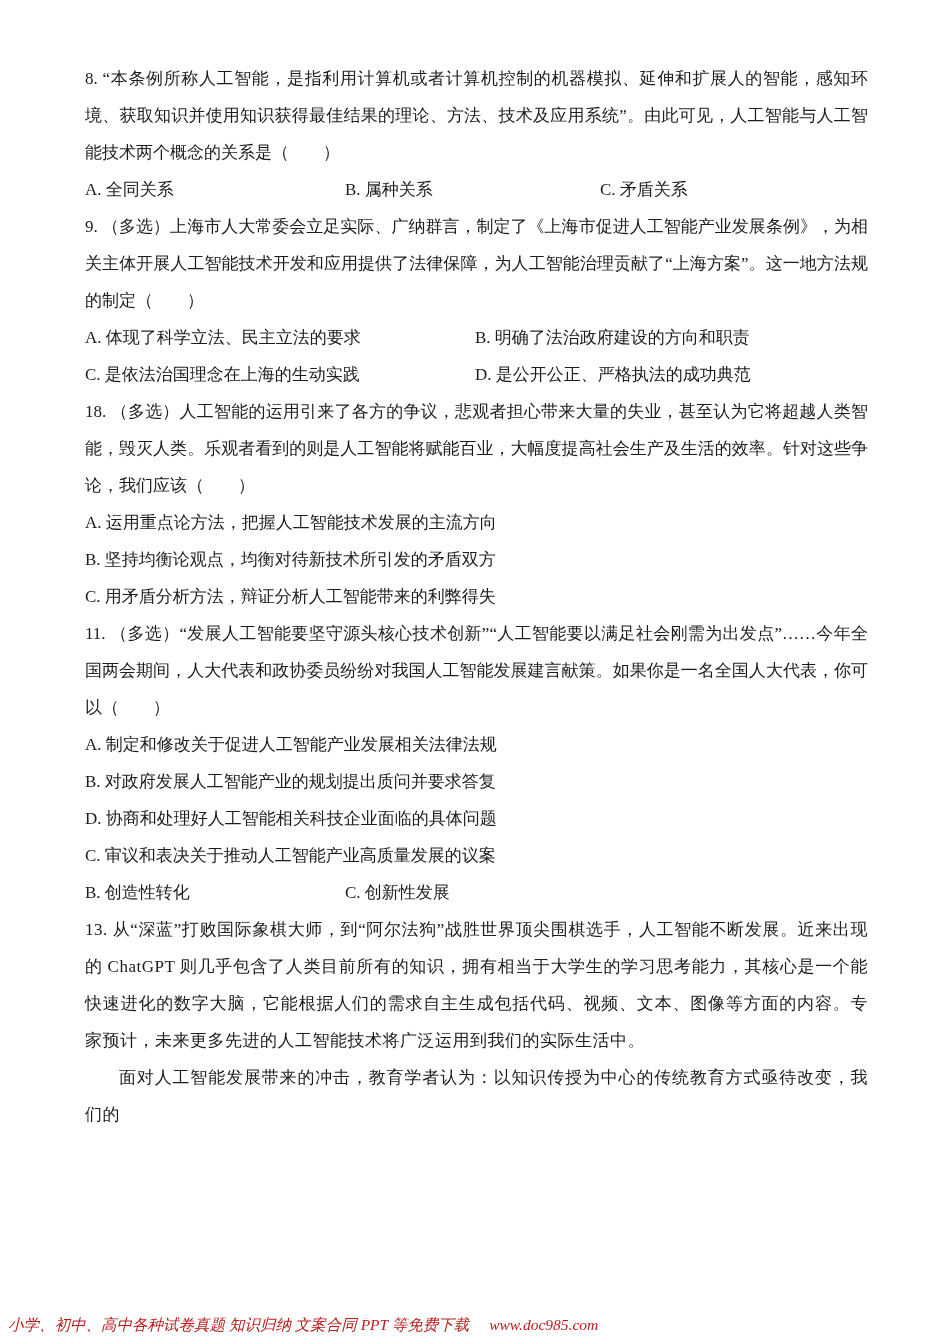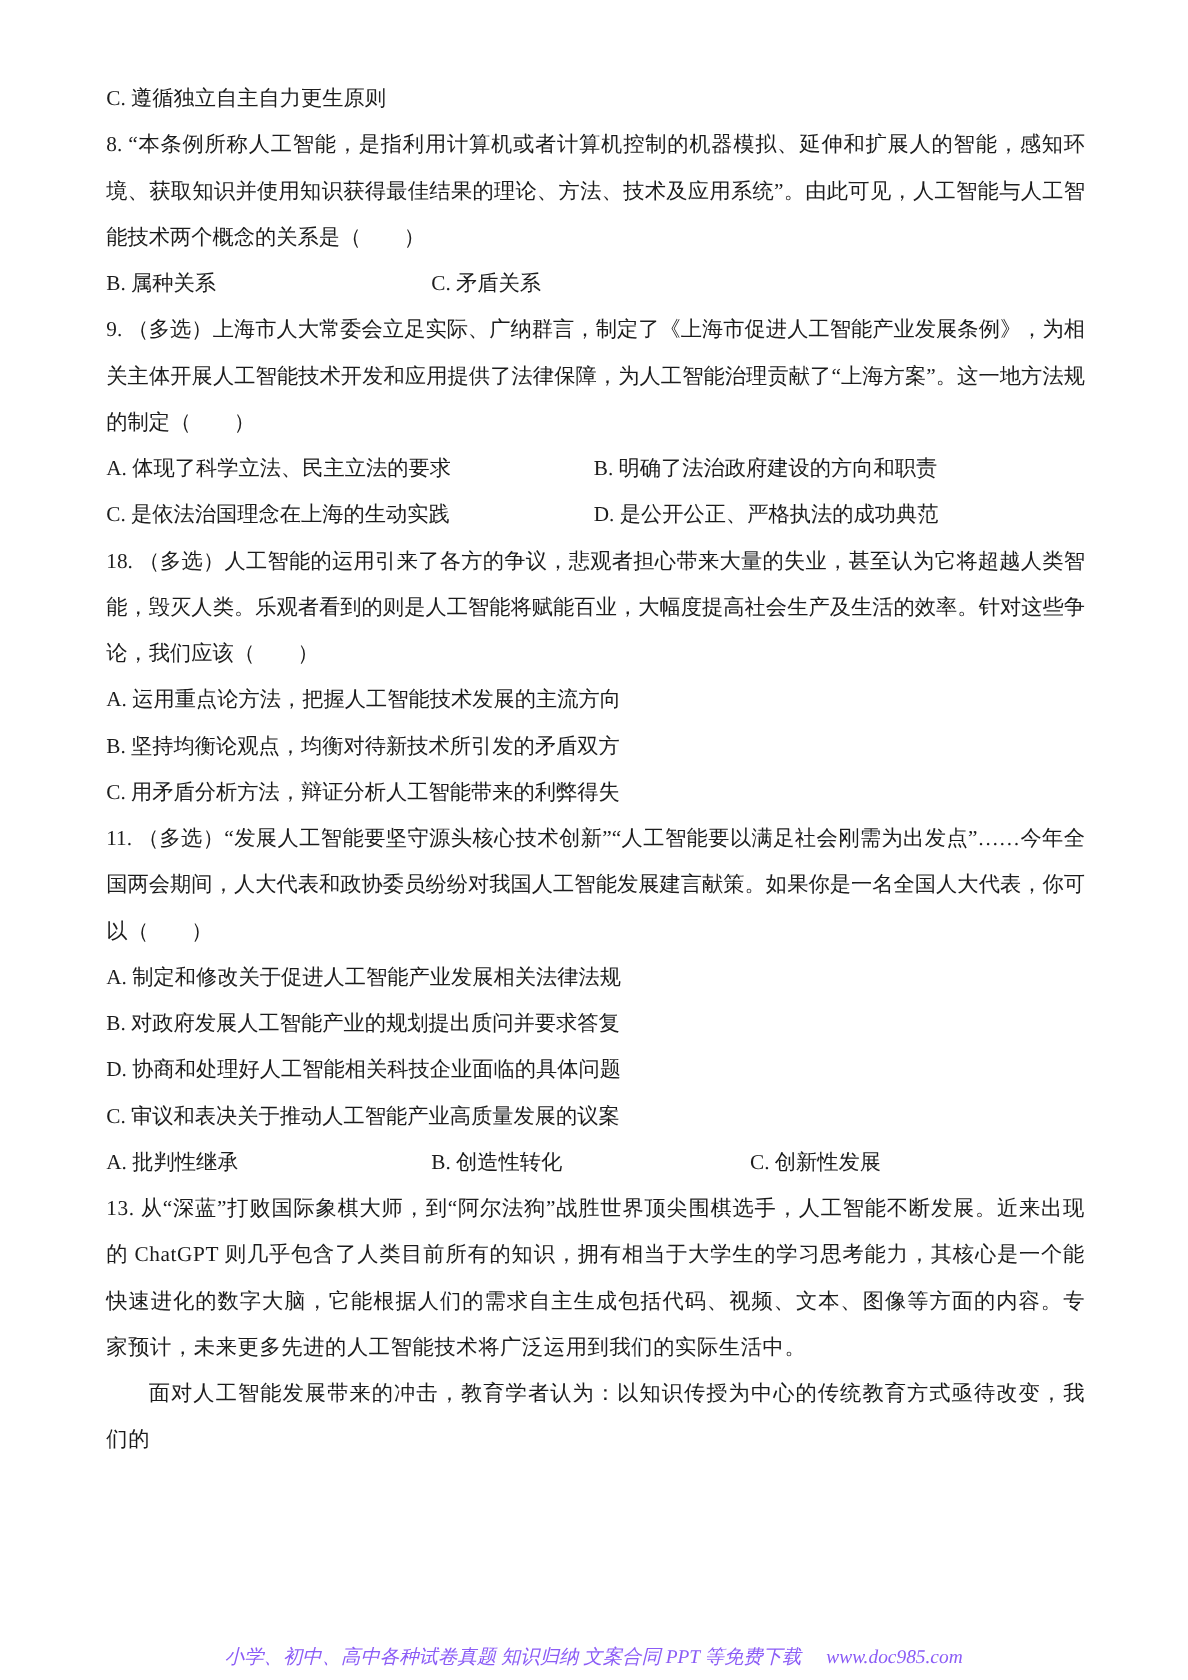--- a/index.html
+++ b/index.html
@@ -38,37 +38,36 @@
   .optline { display: block; }
   .kai {
     letter-spacing: 0.5px;
   }
   .indent { text-indent: 2em; }
   .footer {
     position: absolute;
     left: 0;
     right: 0;
     bottom: 8px;
-    text-align: center;
     font-size: 15.5px;
     font-style: italic;
-    color: #8b5cf6;
+    color: #b91c1c;
   }
   .footer span { margin: 0 8px; }
 </style>
 </head>
 <body>
 
 <div class="page">
   <div class="content">
 
-    <p class="line">C. 遵循独立自主自力更生原则</p>
 
     <p class="stem">8. “本条例所称人工智能，是指利用计算机或者计算机控制的机器模拟、延伸和扩展人的智能，感知环境、获取知识并使用知识获得最佳结果的理论、方法、技术及应用系统”。由此可见，人工智能与人工智能技术两个概念的关系是（　　）</p>
     <div class="opts3">
+      <span class="opt">A. 全同关系</span>
       <span class="opt">B. 属种关系</span>
       <span class="opt">C. 矛盾关系</span>
     </div>
 
     <p class="stem">9. （多选）上海市人大常委会立足实际、广纳群言，制定了《上海市促进人工智能产业发展条例》，为相关主体开展人工智能技术开发和应用提供了法律保障，为人工智能治理贡献了“上海方案”。这一地方法规的制定（　　）</p>
     <div class="opts2">
       <span class="opt">A. 体现了科学立法、民主立法的要求</span>
       <span class="opt">B. 明确了法治政府建设的方向和职责</span>
       <span class="opt">C. 是依法治国理念在上海的生动实践</span>
       <span class="opt">D. 是公开公正、严格执法的成功典范</span>
@@ -83,21 +82,20 @@
 
     <p class="stem">11. （多选）“发展人工智能要坚守源头核心技术创新”“人工智能要以满足社会刚需为出发点”……今年全国两会期间，人大代表和政协委员纷纷对我国人工智能发展建言献策。如果你是一名全国人大代表，你可以（　　）</p>
     <div>
       <span class="opt optline">A. 制定和修改关于促进人工智能产业发展相关法律法规</span>
       <span class="opt optline">B. 对政府发展人工智能产业的规划提出质问并要求答复</span>
       <span class="opt optline">D. 协商和处理好人工智能相关科技企业面临的具体问题</span>
       <span class="opt optline">C. 审议和表决关于推动人工智能产业高质量发展的议案</span>
     </div>
 
     <div class="opts3">
-      <span class="opt">A. 批判性继承</span>
       <span class="opt">B. 创造性转化</span>
       <span class="opt">C. 创新性发展</span>
     </div>
 
     <p class="stem kai">13. 从“深蓝”打败国际象棋大师，到“阿尔法狗”战胜世界顶尖围棋选手，人工智能不断发展。近来出现的 ChatGPT 则几乎包含了人类目前所有的知识，拥有相当于大学生的学习思考能力，其核心是一个能快速进化的数字大脑，它能根据人们的需求自主生成包括代码、视频、文本、图像等方面的内容。专家预计，未来更多先进的人工智能技术将广泛运用到我们的实际生活中。</p>
     <p class="stem kai indent">面对人工智能发展带来的冲击，教育学者认为：以知识传授为中心的传统教育方式亟待改变，我们的</p>
 
   </div>
 
   <div class="footer">

